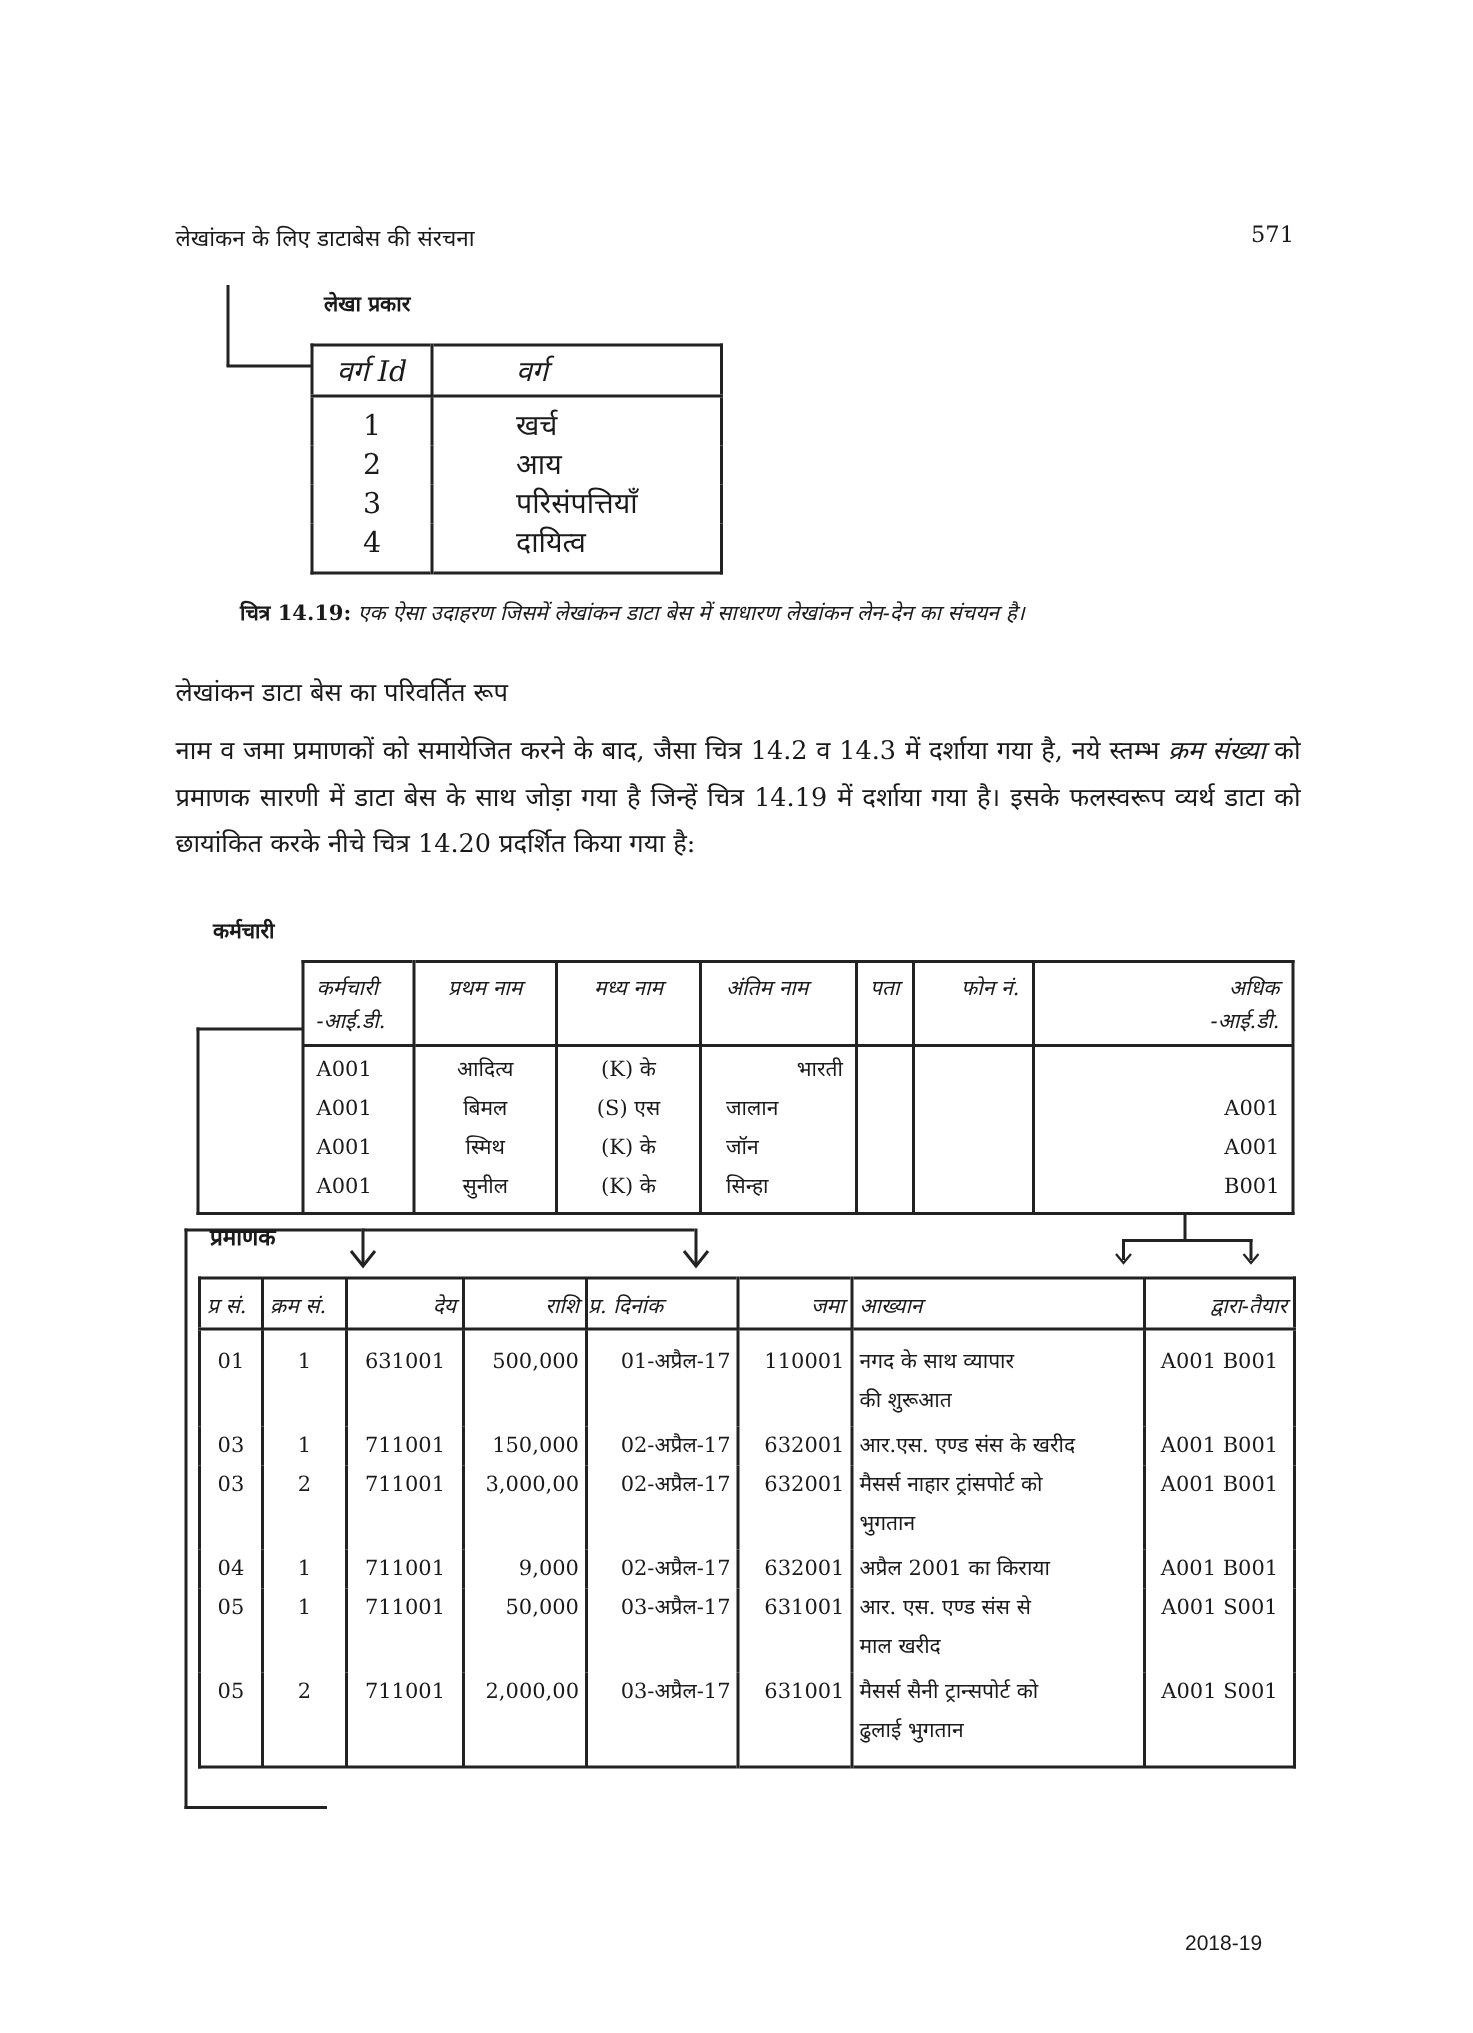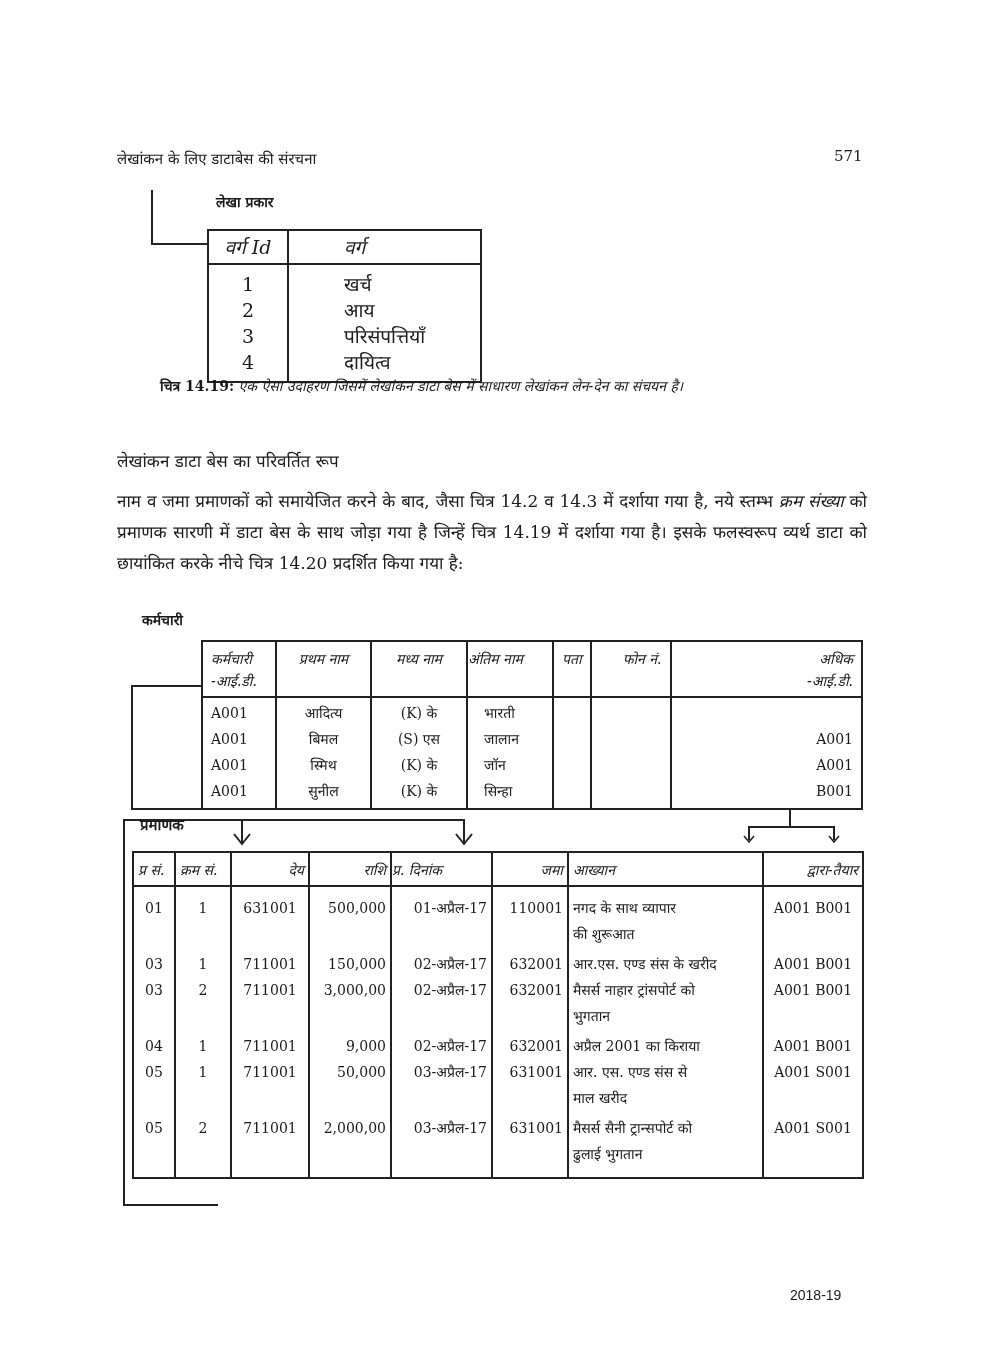--- a/index.html
+++ b/index.html
@@ -15,21 +15,21 @@
   
   .acct-title { left: 216px; top: 192px; font-size: 14px; font-weight: bold; }
   .acct-table { left: 207px; top: 229px; width: 275px; border: 2px solid #222; border-collapse: collapse; font-size: 19px; }
   .acct-table th { font-weight: normal; font-style: italic; height: 30px; border-bottom: 2px solid #222; }
   .acct-table th.c1, .acct-table td.c1 { width: 76px; border-right: 2px solid #222; text-align: center; }
   .acct-table th.c2, .acct-table td.c2 { text-align: left; padding-left: 55px; }
   .acct-table td { height: 26px; line-height: 26px; padding: 0; }
   .acct-table tbody tr:first-child td { padding-top: 6px; }
   .acct-table tbody tr:last-child td { padding-bottom: 6px; }
 
-  .fig-caption { left: 160px; top: 376px; font-size: 14px; text-align: center; }
+  .fig-caption { left: 160px; top: 398px; font-size: 14px; text-align: center; }
   .fig-caption .desc { font-style: italic; }
 
   .section-heading { left: 117px; top: 449px; font-size: 17px; }
   .para { left: 117px; top: 486px; width: 750px; font-size: 17px; line-height: 31px; text-align: justify; }
   .para i { font-style: italic; }
 
   
   .emp-title { left: 142px; top: 610px; font-size: 14px; font-weight: bold; }
   .emp-table { left: 201px; top: 640px; width: 662px; border: 2px solid #222; border-collapse: collapse; font-size: 14px; }
   .emp-table th { font-weight: normal; font-style: italic; vertical-align: top; padding: 6px 8px 4px; line-height: 22px; border-right: 2px solid #222; border-bottom: 2px solid #222; height: 46px; box-sizing: border-box; }
@@ -106,41 +106,41 @@
       <th class="left" style="width:74px;">
           <div>कर्मचारी</div>
           <div>-आई.डी.</div>
         </th>
       <th class="center" style="width:95px;">
           <div>प्रथम नाम</div>
         </th>
       <th class="center" style="width:96px;">
           <div>मध्य नाम</div>
         </th>
-      <th class="left" style="width:86px; padding-left:0;">
+      <th class="left" style="width:104px; padding-left:16px;">
           <div>अंतिम नाम</div>
         </th>
       <th class="left" style="width:30px;">
           <div>पता</div>
         </th>
       <th class="right" style="width:80px;">
           <div>फोन नं.</div>
         </th>
       <th class="right" style="border-right:none;padding-left:47px;">
           <div>अधिक</div>
           <div>-आई.डी.</div>
         </th>
     </tr>
   </thead>
   <tbody>
     <tr>
       <td class="left">A001</td>
       <td class="center">आदित्य</td>
       <td class="center">(K) के</td>
-      <td class="left" style="padding-left:16px;">भारती</td>
+      <td class="left" style="padding-left:16px;text-align:right;">भारती</td>
       <td></td>
       <td></td>
       <td class="right" style="border-right:none;"></td>
     </tr>
     <tr>
       <td class="left">A001</td>
       <td class="center">बिमल</td>
       <td class="center">(S) एस</td>
       <td class="left" style="padding-left:16px;">जालान</td>
       <td></td>

